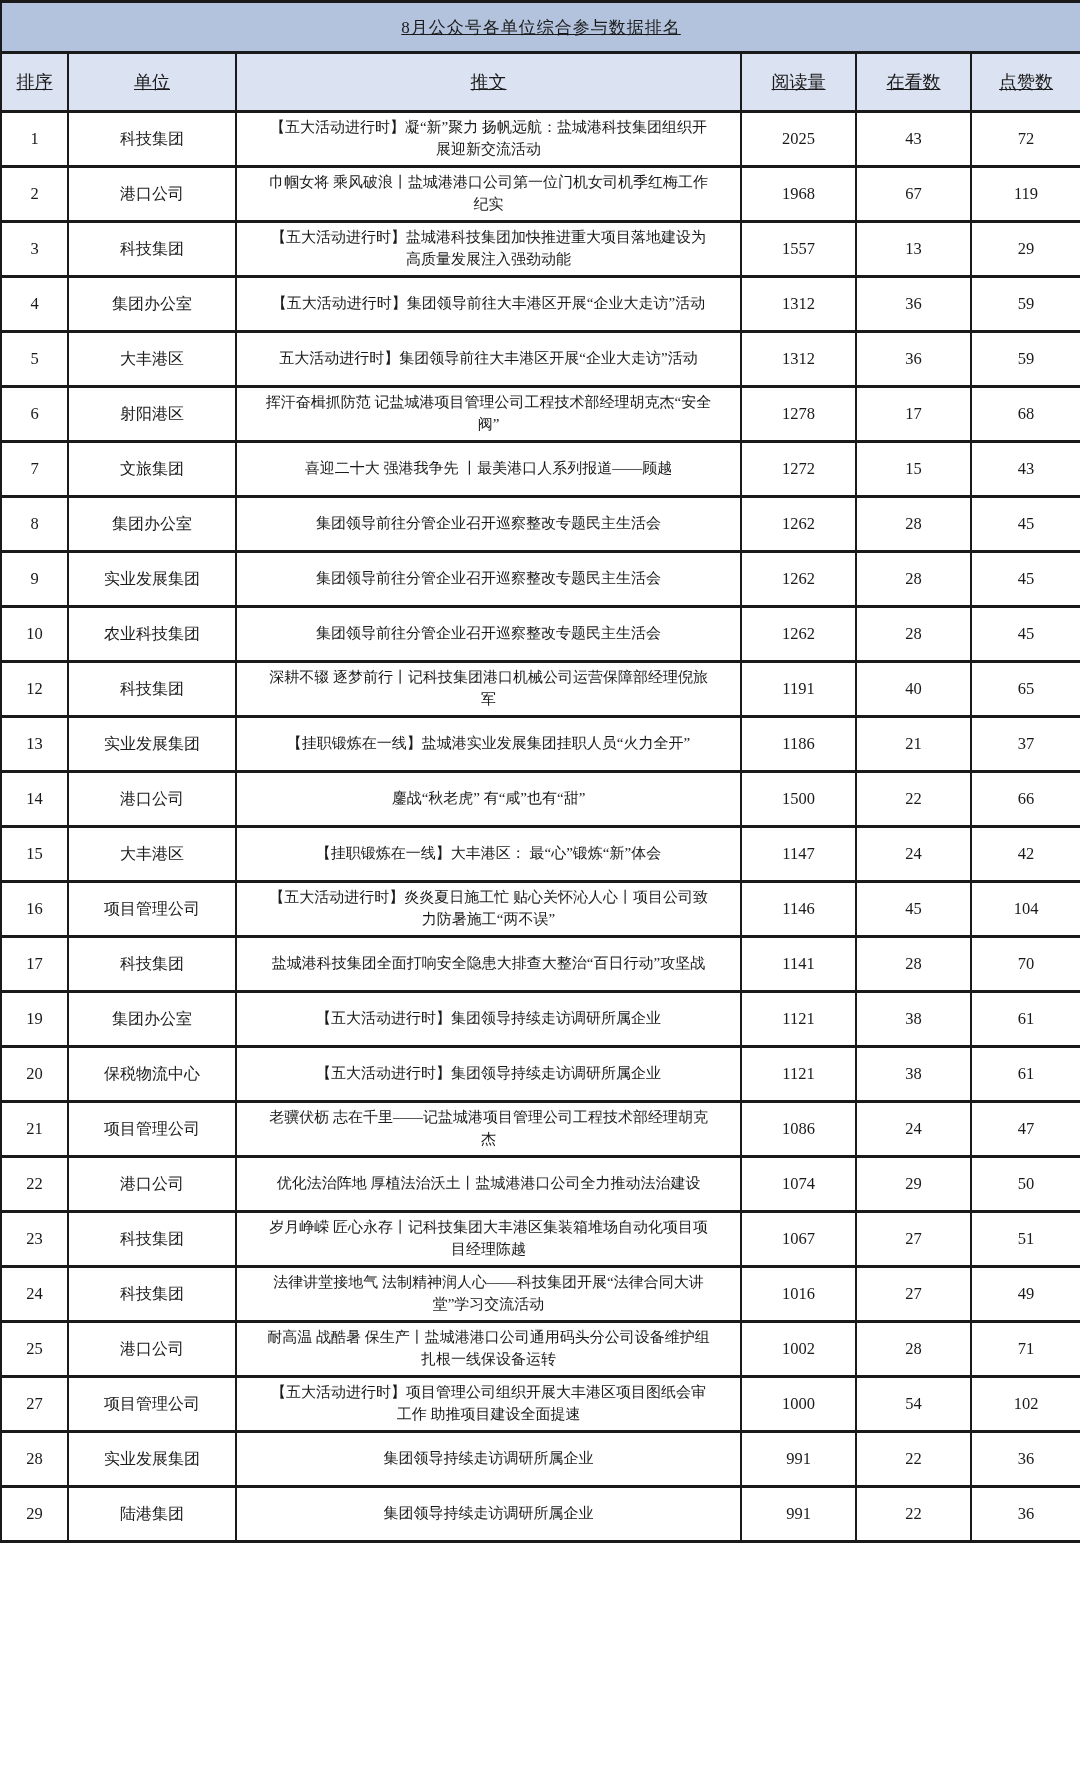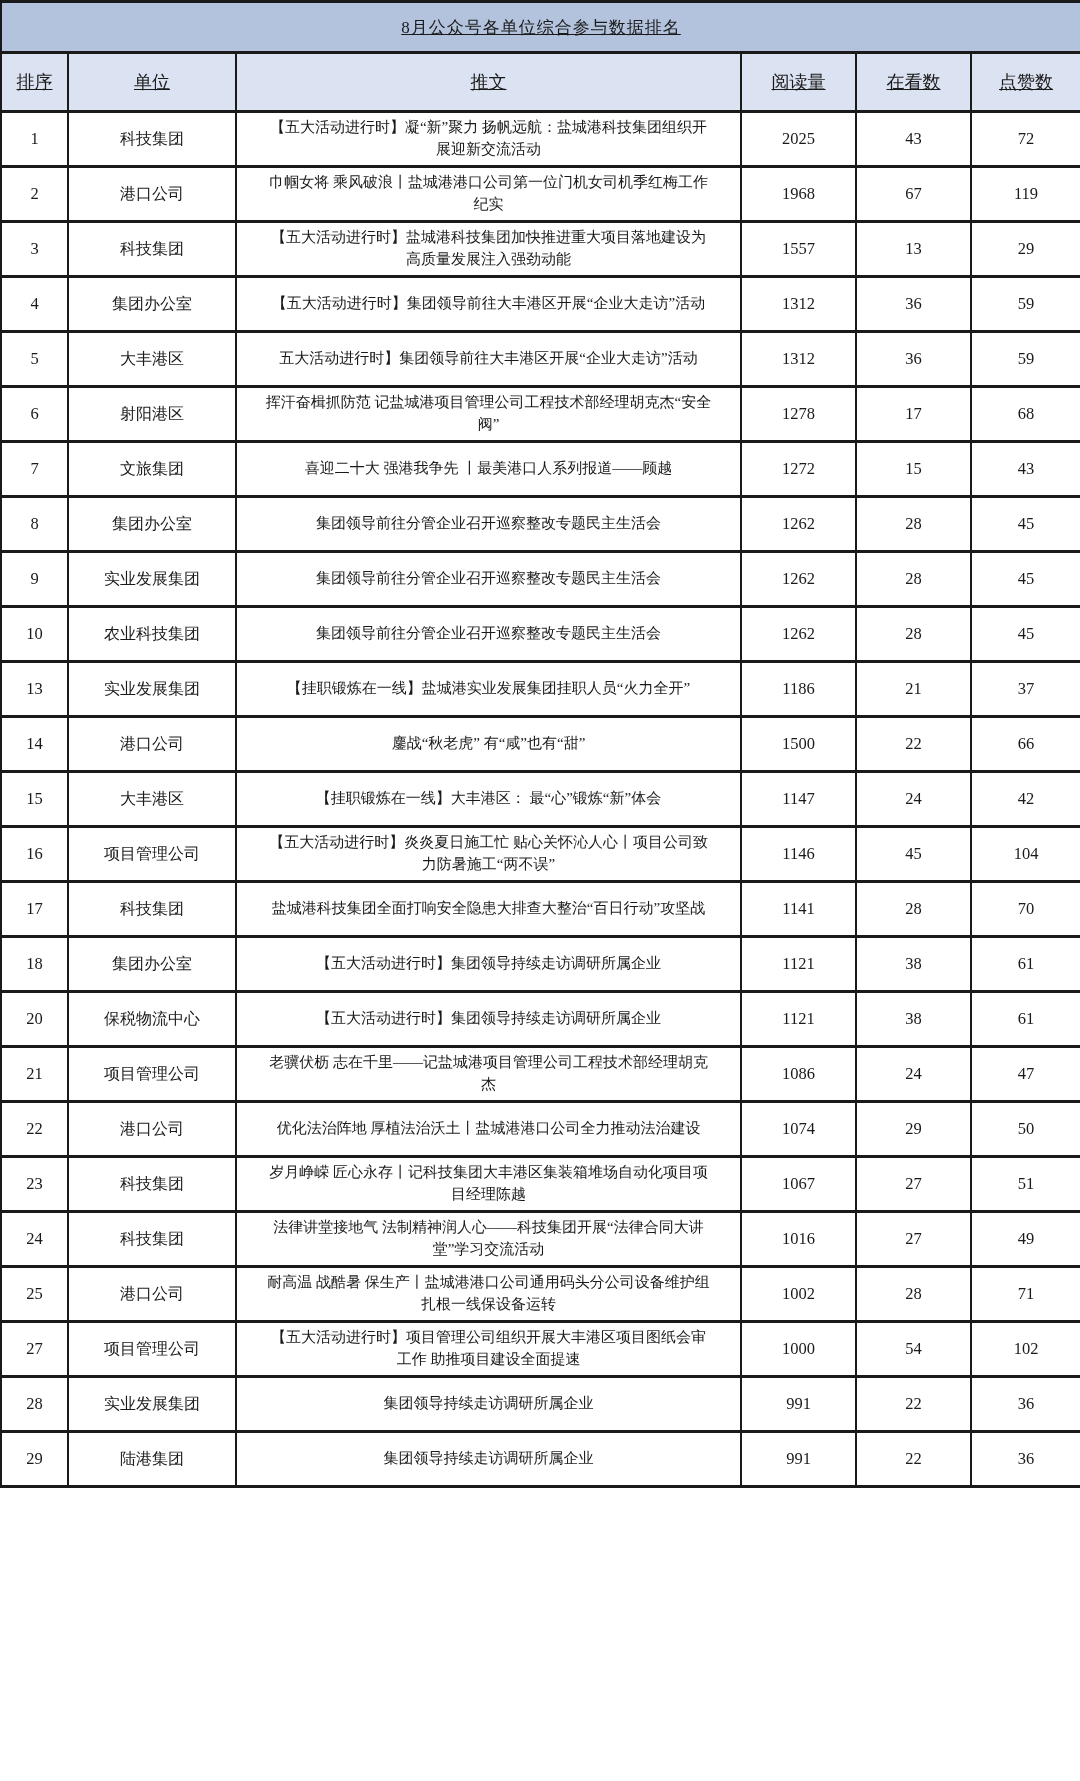--- a/index.html
+++ b/index.html
@@ -152,20 +152,28 @@
   </tr>
       <tr>
     <td class="num-cell">10</td>
     <td>农业科技集团</td>
     <td class="article-cell">集团领导前往分管企业召开巡察整改专题民主生活会</td>
     <td class="num-cell">1262</td>
     <td class="num-cell">28</td>
     <td class="num-cell">45</td>
   </tr>
       <tr>
+    <td class="num-cell">12</td>
+    <td>科技集团</td>
+    <td class="article-cell">深耕不辍 逐梦前行丨记科技集团港口机械公司运营保障部经理倪旅军</td>
+    <td class="num-cell">1191</td>
+    <td class="num-cell">40</td>
+    <td class="num-cell">65</td>
+  </tr>
+      <tr>
     <td class="num-cell">13</td>
     <td>实业发展集团</td>
     <td class="article-cell">【挂职锻炼在一线】盐城港实业发展集团挂职人员“火力全开”</td>
     <td class="num-cell">1186</td>
     <td class="num-cell">21</td>
     <td class="num-cell">37</td>
   </tr>
       <tr>
     <td class="num-cell">14</td>
     <td>港口公司</td>
@@ -192,21 +200,21 @@
   </tr>
       <tr>
     <td class="num-cell">17</td>
     <td>科技集团</td>
     <td class="article-cell">盐城港科技集团全面打响安全隐患大排查大整治“百日行动”攻坚战</td>
     <td class="num-cell">1141</td>
     <td class="num-cell">28</td>
     <td class="num-cell">70</td>
   </tr>
       <tr>
-    <td class="num-cell">18</td>
+    <td class="num-cell">19</td>
     <td>集团办公室</td>
     <td class="article-cell">【五大活动进行时】集团领导持续走访调研所属企业</td>
     <td class="num-cell">1121</td>
     <td class="num-cell">38</td>
     <td class="num-cell">61</td>
   </tr>
       <tr>
     <td class="num-cell">20</td>
     <td>保税物流中心</td>
     <td class="article-cell">【五大活动进行时】集团领导持续走访调研所属企业</td>

